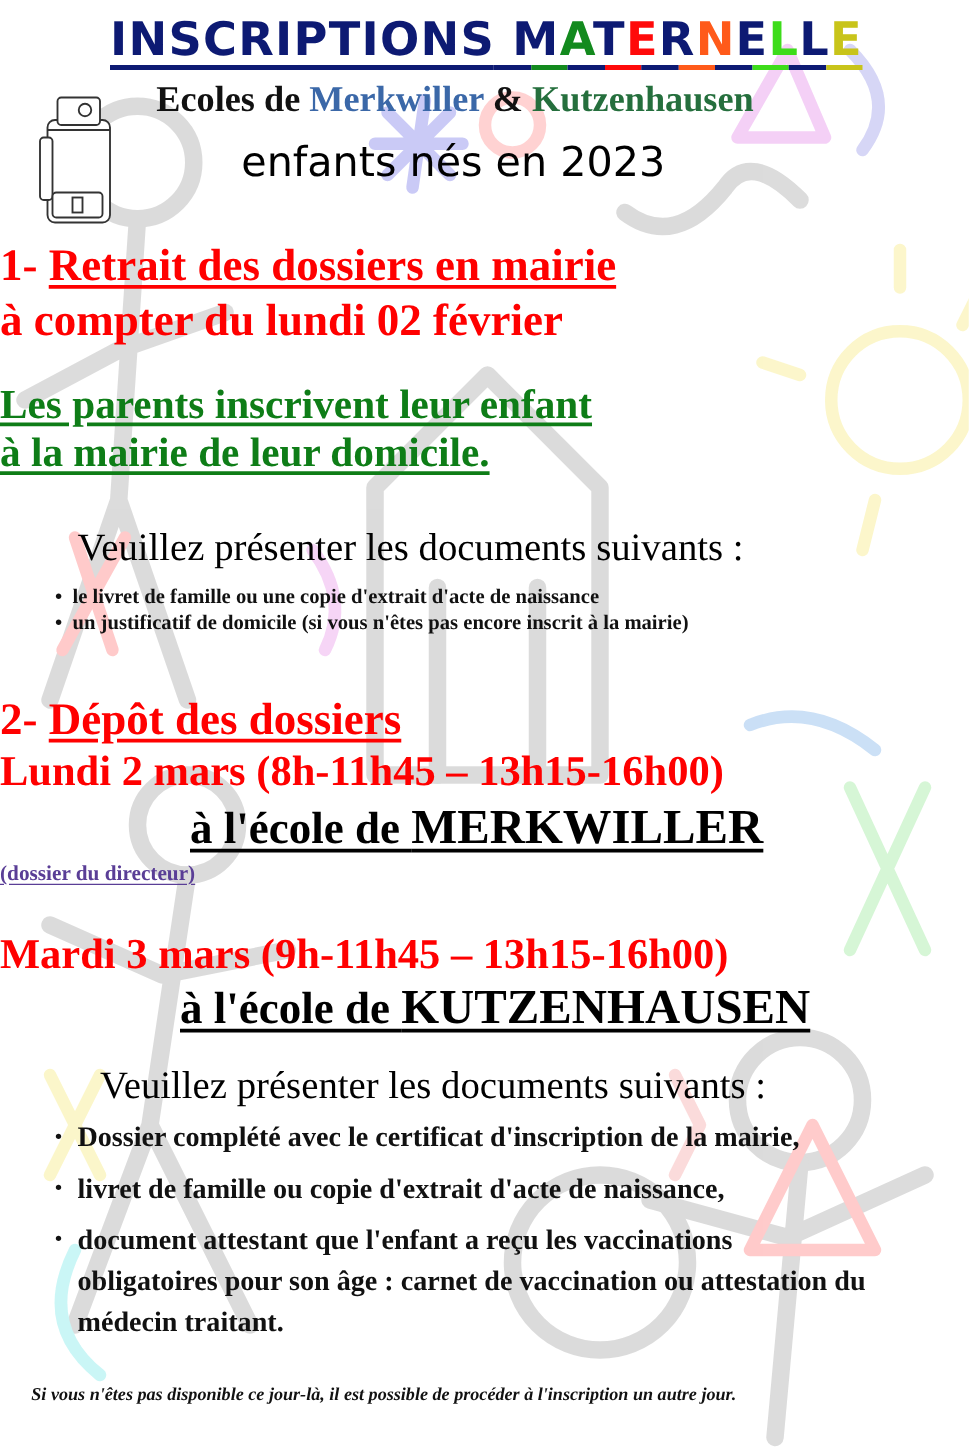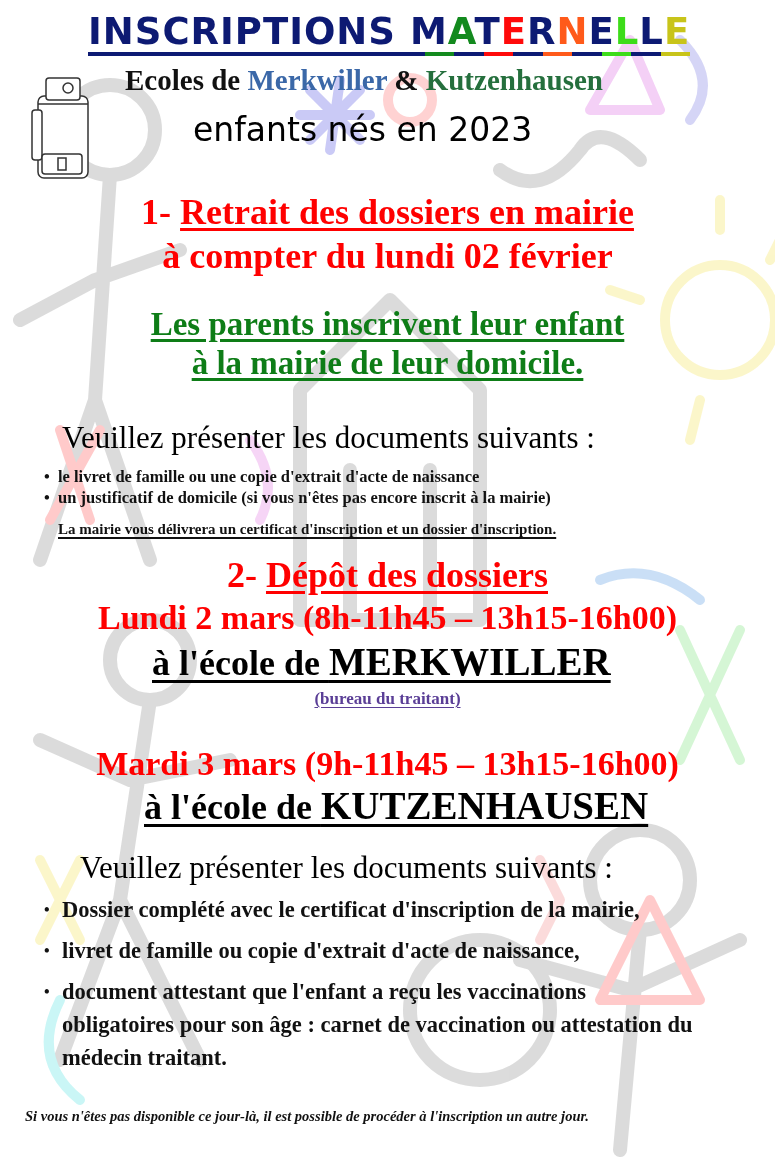--- a/index.html
+++ b/index.html
@@ -2,21 +2,21 @@
 <html><head>
 <meta charset="utf-8">
 <style>
   html, body { margin: 0; padding: 0; }
   body {
     width: 775px; height: 1164px; background: #ffffff; position: relative; overflow: hidden;
     font-family: "Liberation Serif", serif;
   }
   .bg { position: absolute; inset: 0; z-index: 0; pointer-events: none; }
   .page { position: relative; z-index: 1; width: 775px; height: 1164px; }
-  .abs { position: absolute; left: 0; right: 0; text-align: center; white-space: nowrap; }
+  .abs { position: absolute; left: 0; right: 0; white-space: nowrap; }
 
   .title {
     top: 10px; left: 88px; right: auto; text-align: center;
     font-family: "DejaVu Sans", sans-serif; font-weight: bold; font-size: 37px; letter-spacing: 1px;
     color: #0d1a73; line-height: 44px;
   }
   .title .ul { position: absolute; left: 0; right: 0; bottom: -2px; height: 4px; display: flex; }
   .title .ul span { flex: 1; }
 
   .schools {
@@ -138,30 +138,29 @@
   </div>
   <div class="abs h1 green" style="top:343px;font-size:33px">
     <span class="u-green">à la mairie de leur domicile.</span>
   </div>
 
   <div class="abs docs-h" style="top:420px;left:62px;right:auto">Veuillez présenter les documents suivants :</div>
   <div class="list-small" style="top:466px">
     <div>le livret de famille ou une copie d'extrait d'acte de naissance</div>
     <div>un justificatif de domicile (si vous n'êtes pas encore inscrit à la mairie)</div>
   </div>
-  <div class="abs note" style="top:521px;left:58px;right:auto">La mairie vous délivrera un certificat d'inscription et un dossier d'inscription.</div>
 
   <div class="abs h1 red" style="top:555px">
     <span>2- </span><span class="u-red">Dépôt des dossiers</span>
   </div>
   <div class="abs h1 red" style="top:598px;font-size:34px">Lundi 2 mars (8h-11h45 – 13h15-16h00)</div>
   <div class="abs h1 black" style="top:642px;left:152px;right:auto">
     <span class="u-black"><span>à l'école de </span><span style="font-size:39px">MERKWILLER</span></span>
   </div>
-  <div class="abs purple" style="top:689px;font-weight:bold;font-size:17px;text-decoration:underline;text-underline-offset:3px">(bureau du traitant)</div>
+  <div class="abs purple" style="top:689px;font-weight:bold;font-size:17px;text-decoration:underline;text-underline-offset:3px">(dossier du directeur)</div>
 
   <div class="abs h1 red" style="top:744px;font-size:34px">Mardi 3 mars (9h-11h45 – 13h15-16h00)</div>
   <div class="abs h1 black" style="top:786px;left:144px;right:auto">
     <span class="u-black"><span>à l'école de </span><span style="font-size:39px">KUTZENHAUSEN</span></span>
   </div>
 
   <div class="abs docs-h" style="top:850px;left:80px;right:auto">Veuillez présenter les documents suivants :</div>
   <div class="list-big" style="top:893px;width:690px">
     <div class="item">Dossier complété avec le certificat d'inscription de la mairie,</div>
     <div class="item">livret de famille ou copie d'extrait d'acte de naissance,</div>

